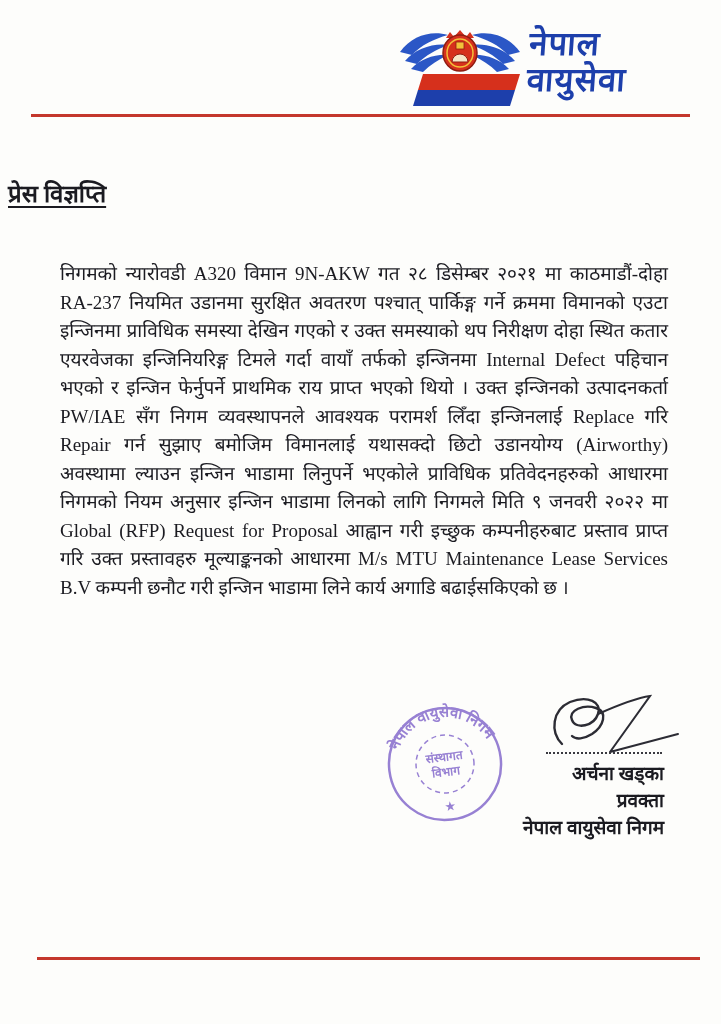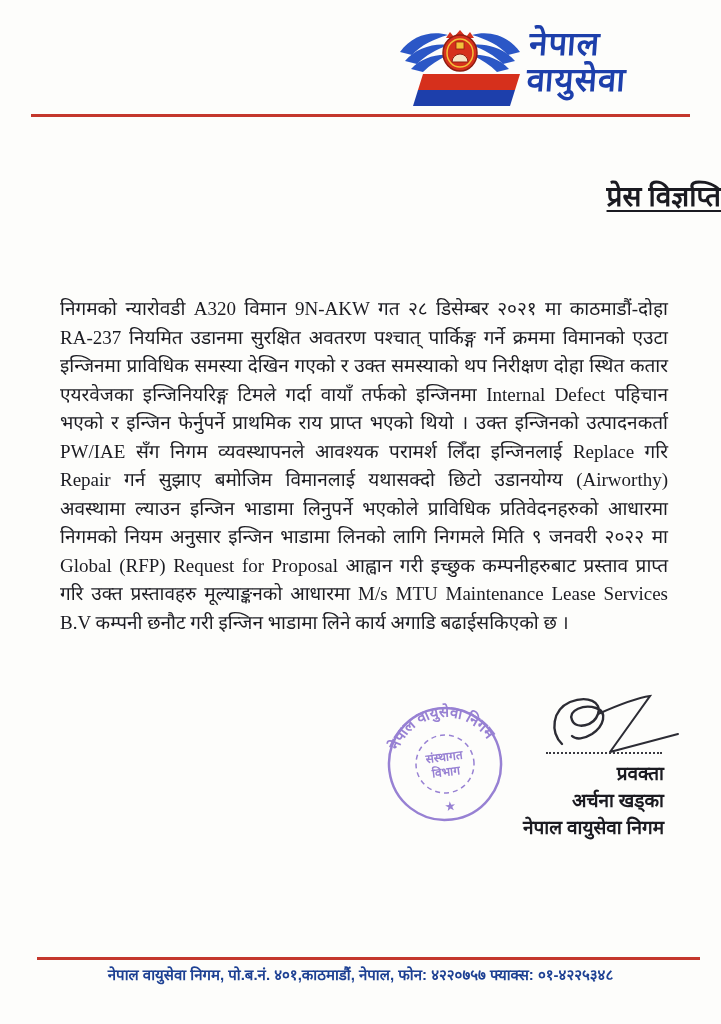--- a/index.html
+++ b/index.html
@@ -15,30 +15,30 @@
     position:absolute; left:528px; top:26px;
     color:#1d3fab; font-weight:bold; font-size:33px; line-height:36px;
     letter-spacing:1px; transform:skewX(-4deg);
     font-family:"Liberation Sans","DejaVu Sans",sans-serif; white-space:nowrap;
   }
   .rule-top    { position:absolute; left:31px;  top:114px; width:659px; height:3px; background:#c4372c; }
   .rule-bottom { position:absolute; left:37px;  top:957px; width:663px; height:3px; background:#c4372c; }
 
   
   .title {
-    position:absolute; left:8px; right:0; top:176px; text-align:right;
-    font-size:28px; font-weight:bold;
+    position:absolute; left:8px; right:0; top:176px; text-align:left;
+    font-size:24px; font-weight:bold;
     text-decoration:underline; text-underline-offset:4px;
   }
   .date { position:absolute; right:60px; top:222px; font-size:19px; font-weight:600; }
 
   
   .body-text {
     position:absolute; left:60px; top:260px; width:608px;
-    font-size:19px; line-height:28.5px; text-align:justify;margin-top:35px;
+    font-size:19px; line-height:28.5px; text-align:justify;
   }
   .body-text p { margin:0 0 15px 0; }
 
   
   .stamp { position:absolute; left:381px; top:698px; width:128px; height:132px;
            transform:rotate(-7deg); opacity:.9; }
 
   
   .signature-scribble { position:absolute; left:532px; top:694px; width:150px; height:62px; }
   .signature-dots {
@@ -116,21 +116,20 @@
     <text x="64" y="113" text-anchor="middle" fill="#8d74cf" font-size="13">★</text>
   </svg>
 
   <svg class="signature-scribble" viewBox="0 0 150 62" xmlns="http://www.w3.org/2000/svg">
     <path d="M30,50 C18,38 20,16 38,8 C56,1 70,8 66,20 C62,32 44,36 40,26 C36,16 52,10 64,14 C76,18 72,32 60,40 C52,45 44,46 40,42" fill="none" stroke="#2c2c34" stroke-width="2.4" stroke-linecap="round"></path>
     <path d="M66,20 C84,12 104,4 118,2 L78,58 M78,58 L146,40" fill="none" stroke="#2c2c34" stroke-width="2" stroke-linecap="round"></path>
   </svg>
   <div class="signature-dots"></div>
 
   <div class="signatory">
+    <div>अर्चना खड्का</div>
     <div>प्रवक्ता</div>
-    <div>अर्चना खड्का</div>
     <div>नेपाल वायुसेवा निगम</div>
   </div>
 
   <div class="rule-bottom"></div>
-  <div class="footer-line footer-address">नेपाल वायुसेवा निगम, पो.ब.नं. ४०१,काठमाडौं, नेपाल, फोन: ४२२०७५७ फ्याक्स: ०१-४२२५३४८</div>
 
 </div>
 
 </body></html>

